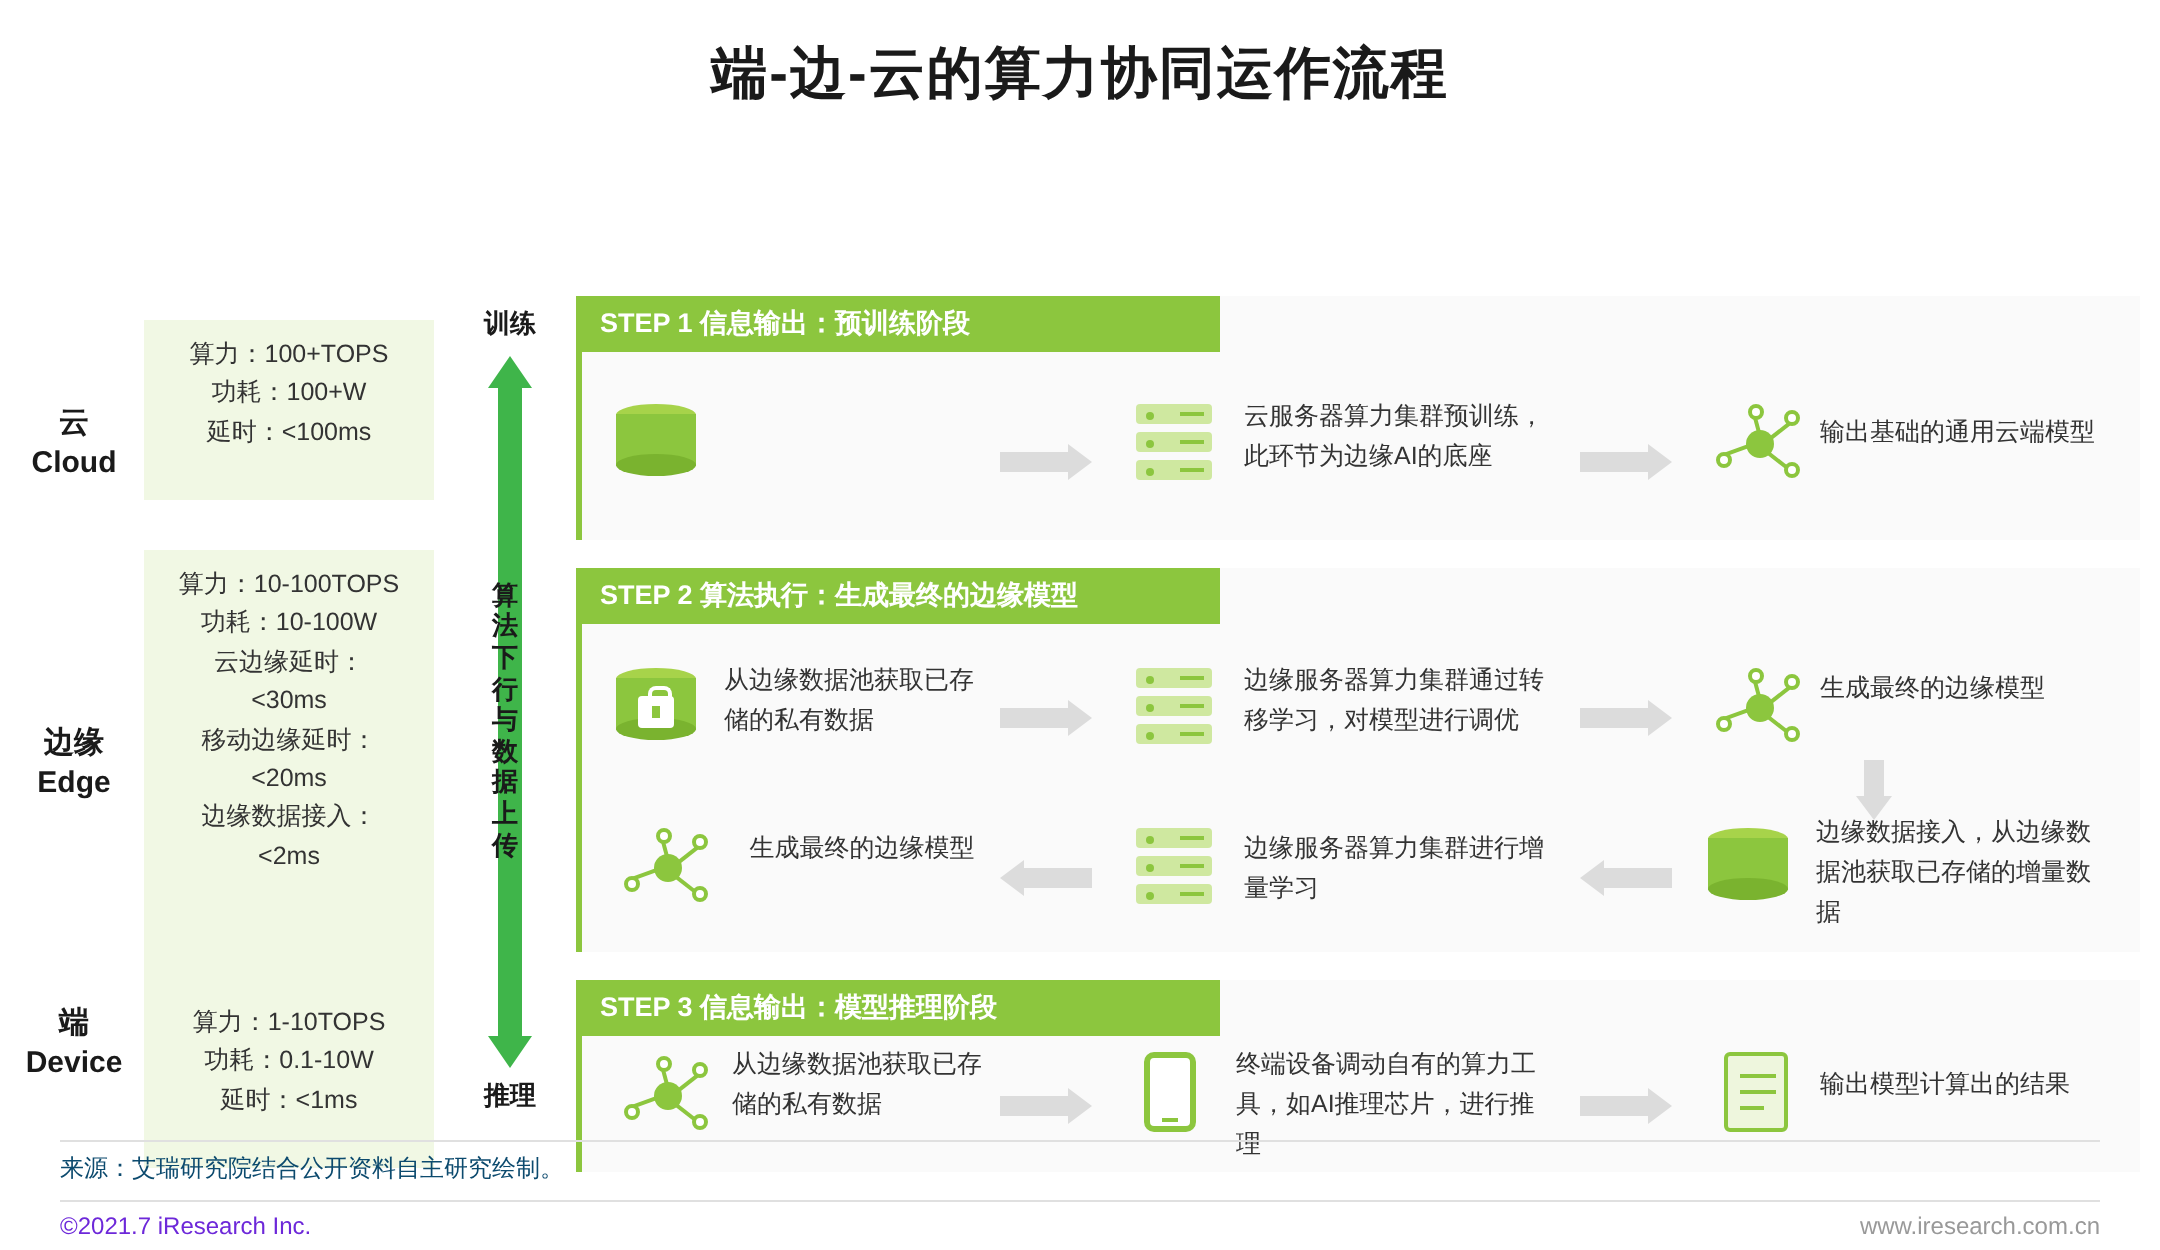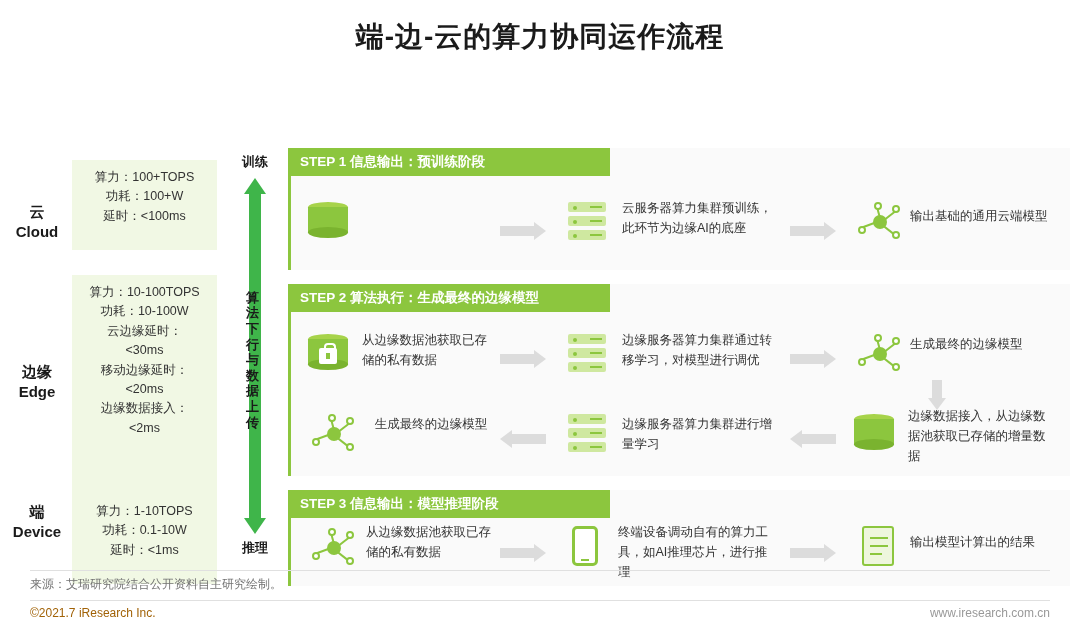--- a/index.html
+++ b/index.html
@@ -155,23 +155,23 @@
   .fatarrow-down .stem { position:absolute; left:4px; top:0; width:10px; background:#dcdcdc; }
   .fatarrow-down .head {
     position:absolute; left:0; width:0; height:0;
     border-left:9px solid transparent; border-right:9px solid transparent;
     border-top:12px solid #dcdcdc;
   }
 
   
   .hr-line { position:absolute; left:30px; right:30px; height:1px; background:#e0e0e0; }
   .source {
-    position:absolute; left:30px; font-size:12px; color:#737373;
-  }
-  .foot-left { position:absolute; left:30px; font-size:12px; color:#a16207; }
+    position:absolute; left:30px; font-size:12px; color:#0c4a6e;
+  }
+  .foot-left { position:absolute; left:30px; font-size:12px; color:#6d28d9; }
   .foot-right { position:absolute; right:30px; font-size:12px; color:#999; }
 </style>
 </head>
 <body>
 
 <div class="page-title">端-边-云的算力协同运作流程</div>
 
 <div class="canvas">
 
   <div class="tier-label" style="left:6px; top:140px;">

